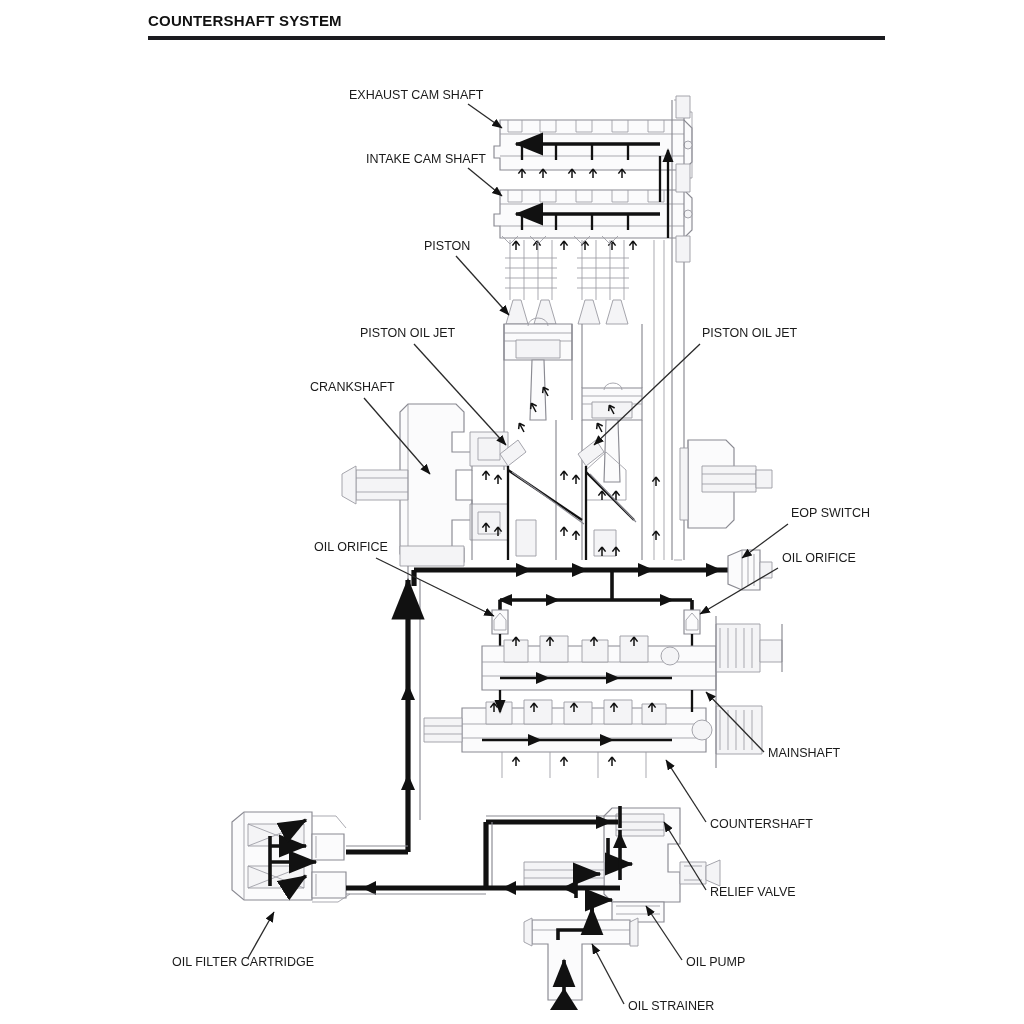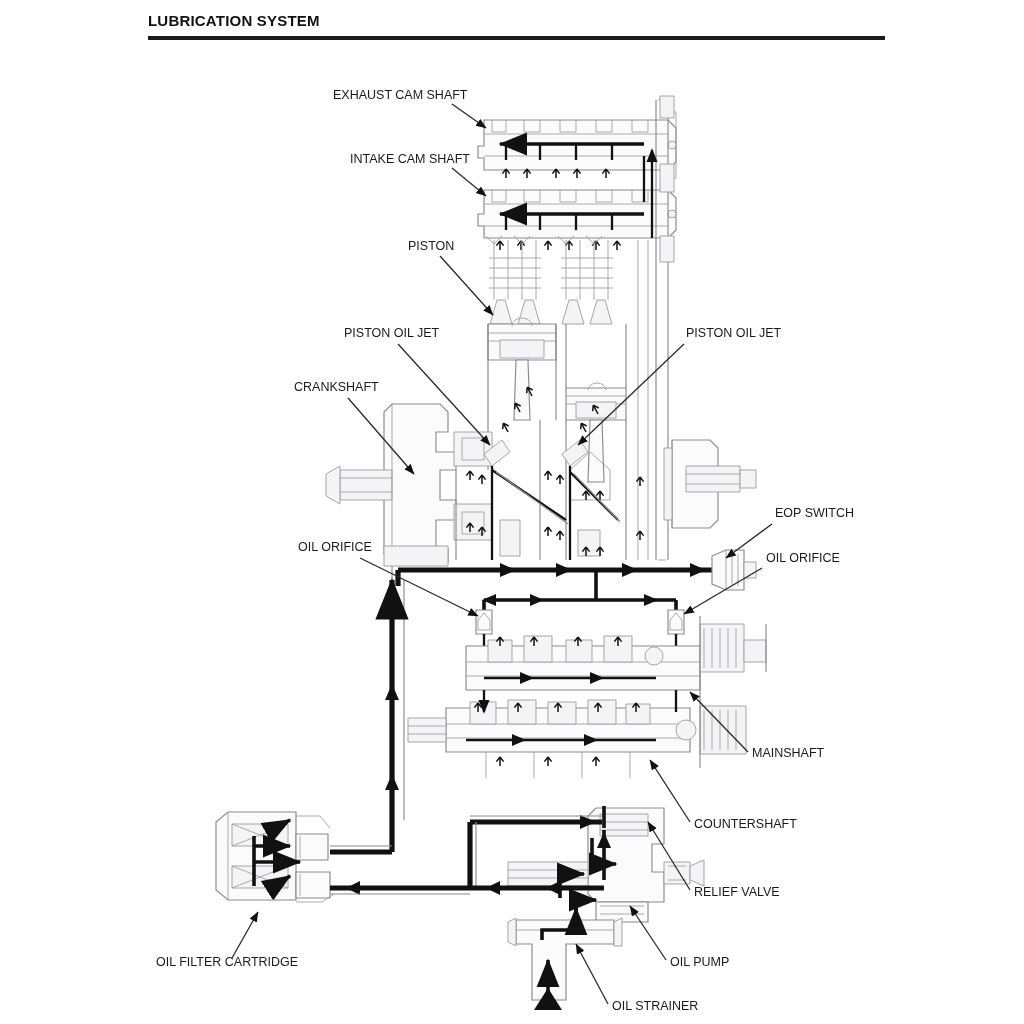--- a/index.html
+++ b/index.html
@@ -6,40 +6,40 @@
   body{width:1024px;height:1024px;position:relative;overflow:hidden;
        font-family:"Liberation Sans","DejaVu Sans",sans-serif;color:#111;}
   #page{position:absolute;inset:0;width:1024px;height:1024px;background:#fff;}
 
   .hdr-sub{position:absolute;left:148px;top:12px;font-size:15px;font-weight:bold;
            letter-spacing:.2px;white-space:nowrap;}
   .hdr-rule{position:absolute;left:148px;top:36px;width:737px;height:4px;background:#1b1b1f;}
   .hdr-title{position:absolute;left:148px;top:44px;font-size:25px;font-weight:bold;
              letter-spacing:.3px;white-space:nowrap;}
 
-  #svgwrap{position:absolute;left:0;top:0;width:964px;height:1024px;border-radius:29px;}
+  #svgwrap{position:absolute;left:16px;top:0;width:964px;height:1024px;border-radius:29px;}
   svg{display:block;}
   .lbl{font-family:"Liberation Sans","DejaVu Sans",sans-serif;font-size:12.5px;fill:#1a1a1a;}
   .lead{stroke:#2a2a2a;stroke-width:1.3;fill:none;}
   .oline{stroke:#8a8a92;stroke-width:1.15;fill:none;}
   .oline-t{stroke:#9b9ba3;stroke-width:.85;fill:none;}
   .ofill{fill:#fbfbfc;stroke:#8a8a92;stroke-width:1.15;}
   .ofill2{fill:#f4f4f6;stroke:#9b9ba3;stroke-width:.9;}
   .flow{stroke:#111;stroke-width:5.2;fill:none;stroke-linecap:butt;}
   .flow-m{stroke:#111;stroke-width:3.6;fill:none;stroke-linecap:butt;}
   .flow-th{stroke:#111;stroke-width:2.3;fill:none;stroke-linecap:butt;}
   .ahead{fill:#111;}
   .spray{stroke:#111;stroke-width:1.5;fill:none;}
 </style>
 </head>
 <body>
 
 <div id="page">
 
-  <div class="hdr-sub">LUBRICATION SYSTEM</div>
+  <div class="hdr-sub">COUNTERSHAFT SYSTEM</div>
   <div class="hdr-rule"></div>
 
   <div id="svgwrap">
   <svg width="1024" height="1024" viewBox="0 0 1024 1024" xmlns="http://www.w3.org/2000/svg">
     <defs>
       <marker id="ar" markerWidth="9" markerHeight="9" refX="7.6" refY="3.2" orient="auto">
         <path d="M0,0 L8,3.2 L0,6.4 z" class="ahead"></path>
       </marker>
       <marker id="arF" markerWidth="6.4" markerHeight="6.4" refX="5.2" refY="2.4" orient="auto">
         <path d="M0,0 L6,2.4 L0,4.8 z" class="ahead"></path>

